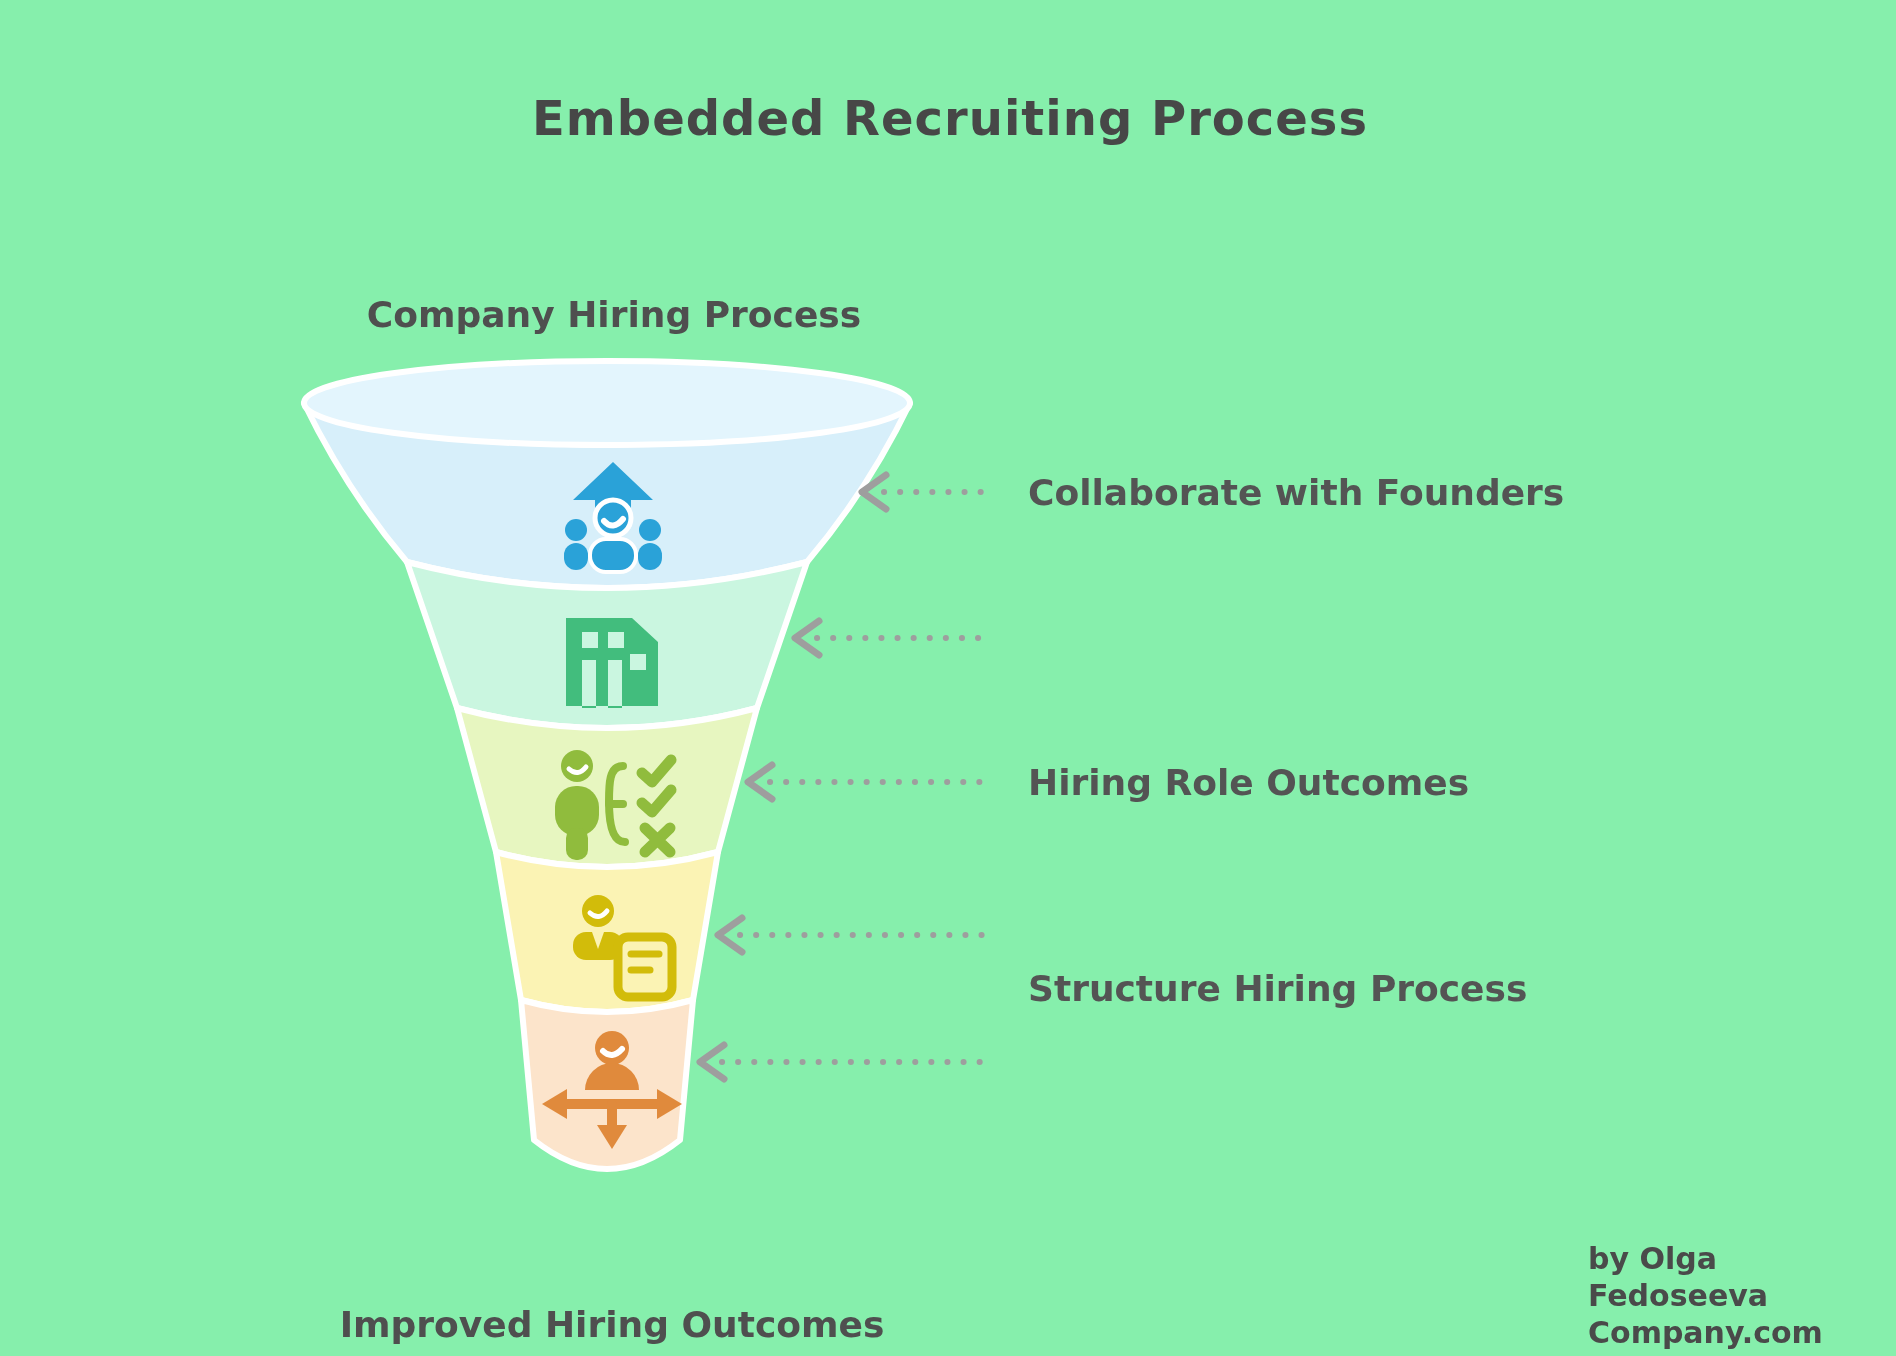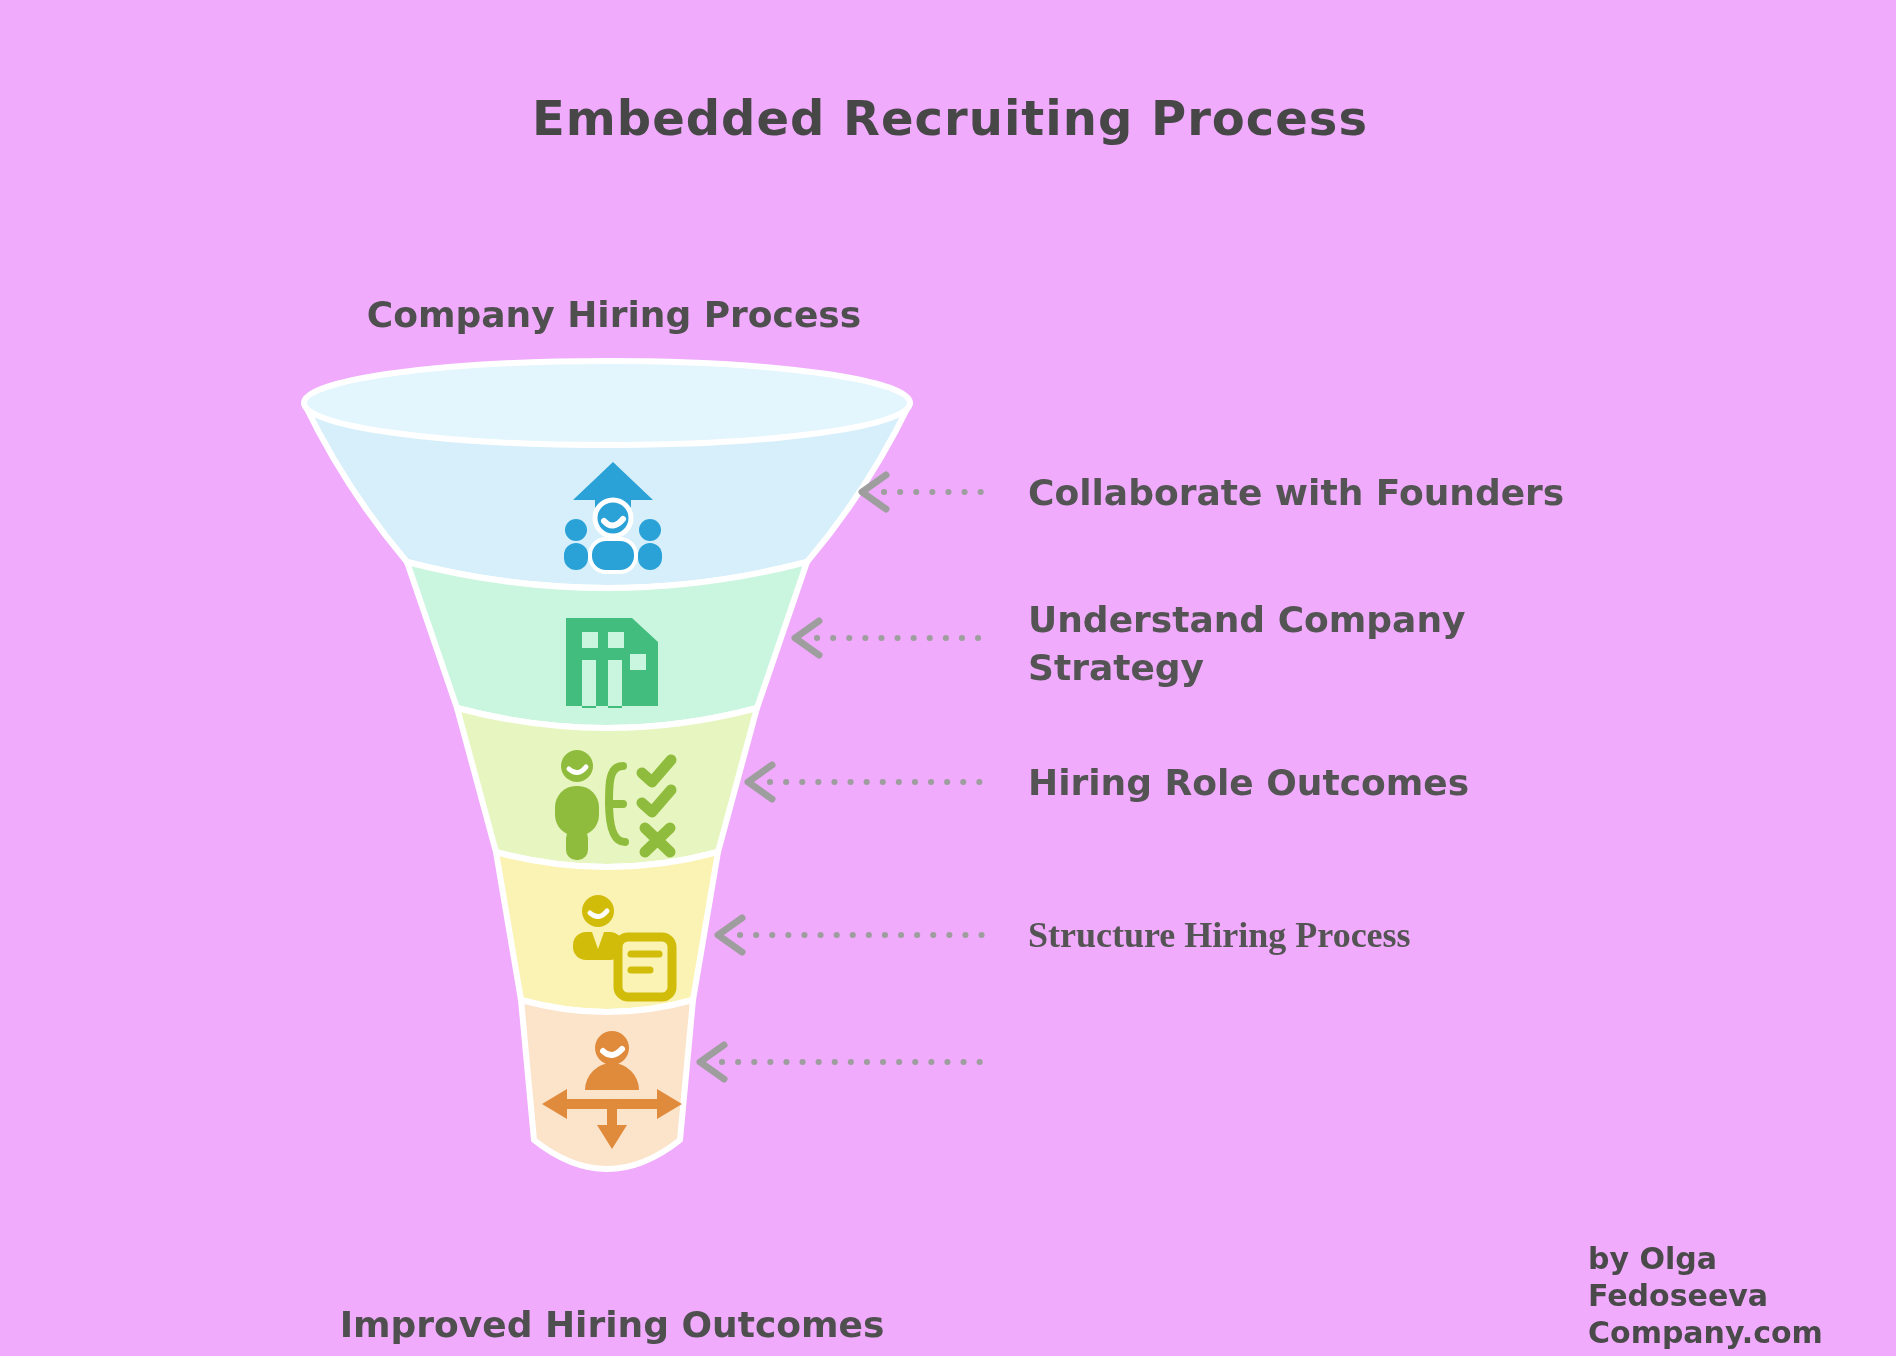--- a/index.html
+++ b/index.html
@@ -1,28 +1,28 @@
 <!DOCTYPE html>
 <html><head>
 <meta charset="utf-8">
 <style>
   html,body{margin:0;padding:0;background:#000;}
   #canvas{
-    position:relative;width:1896px;height:1356px;background:#f0abfc;overflow:hidden;
+    position:relative;width:1896px;height:1356px;background:#86efac;overflow:hidden;
     font-family:"DejaVu Sans", sans-serif;
   }
   .t{position:absolute;color:#4d4d4d;font-weight:bold;}
   #title{left:950px;top:118px;transform:translate(-50%,-50%);font-size:48px;letter-spacing:1px;white-space:nowrap;color:#474747;}
   #top-label{left:614px;top:314px;transform:translate(-50%,-50%);font-size:36px;white-space:nowrap;color:#4f4f4f;}
   #bottom-label{left:612px;top:1324px;transform:translate(-50%,-50%);font-size:36px;white-space:nowrap;color:#4f4f4f;}
   .stage-label{left:1028px;transform:translateY(-50%);font-size:36px;color:#545454;white-space:nowrap;}
   #stage-label-1{top:492px;}
   #stage-label-2{top:644px;white-space:normal;width:440px;line-height:1.32;}
   #stage-label-3{top:782px;}
-  #stage-label-4{top:935px;font-family:Liberation Serif, serif;}
+  #stage-label-4{top:988px;}
   #stage-label-5{top:1062px;}
   #credit{left:1588px;top:1240px;font-size:30px;line-height:37px;color:#4a4a4a;}
   svg{position:absolute;left:0;top:0;}
 </style>
 </head>
 <body>
 
 <div id="canvas">
 
   <svg width="1896" height="1356" viewBox="0 0 1896 1356">
@@ -117,21 +117,20 @@
         <path stroke-width="6" stroke-dasharray="0.1 16" d="M 722,1062 H 992"></path>
       </g>
     </g>
   </svg>
 
   <div id="title" class="t">Embedded Recruiting Process</div>
 
   <div id="stage-label-1" class="t stage-label">Collaborate with Founders</div>
 
   <div id="top-label" class="t">Company Hiring Process</div>
-  <div id="stage-label-2" class="t stage-label">Understand Company Strategy</div>
   <div id="stage-label-3" class="t stage-label">Hiring Role Outcomes</div>
   <div id="stage-label-4" class="t stage-label">Structure Hiring Process</div>
 
   <div id="bottom-label" class="t">Improved Hiring Outcomes</div>
 
   <div id="credit" class="t">
     <div>by Olga Fedoseeva</div>
     <div>Company.com</div>
   </div>
 </div>

